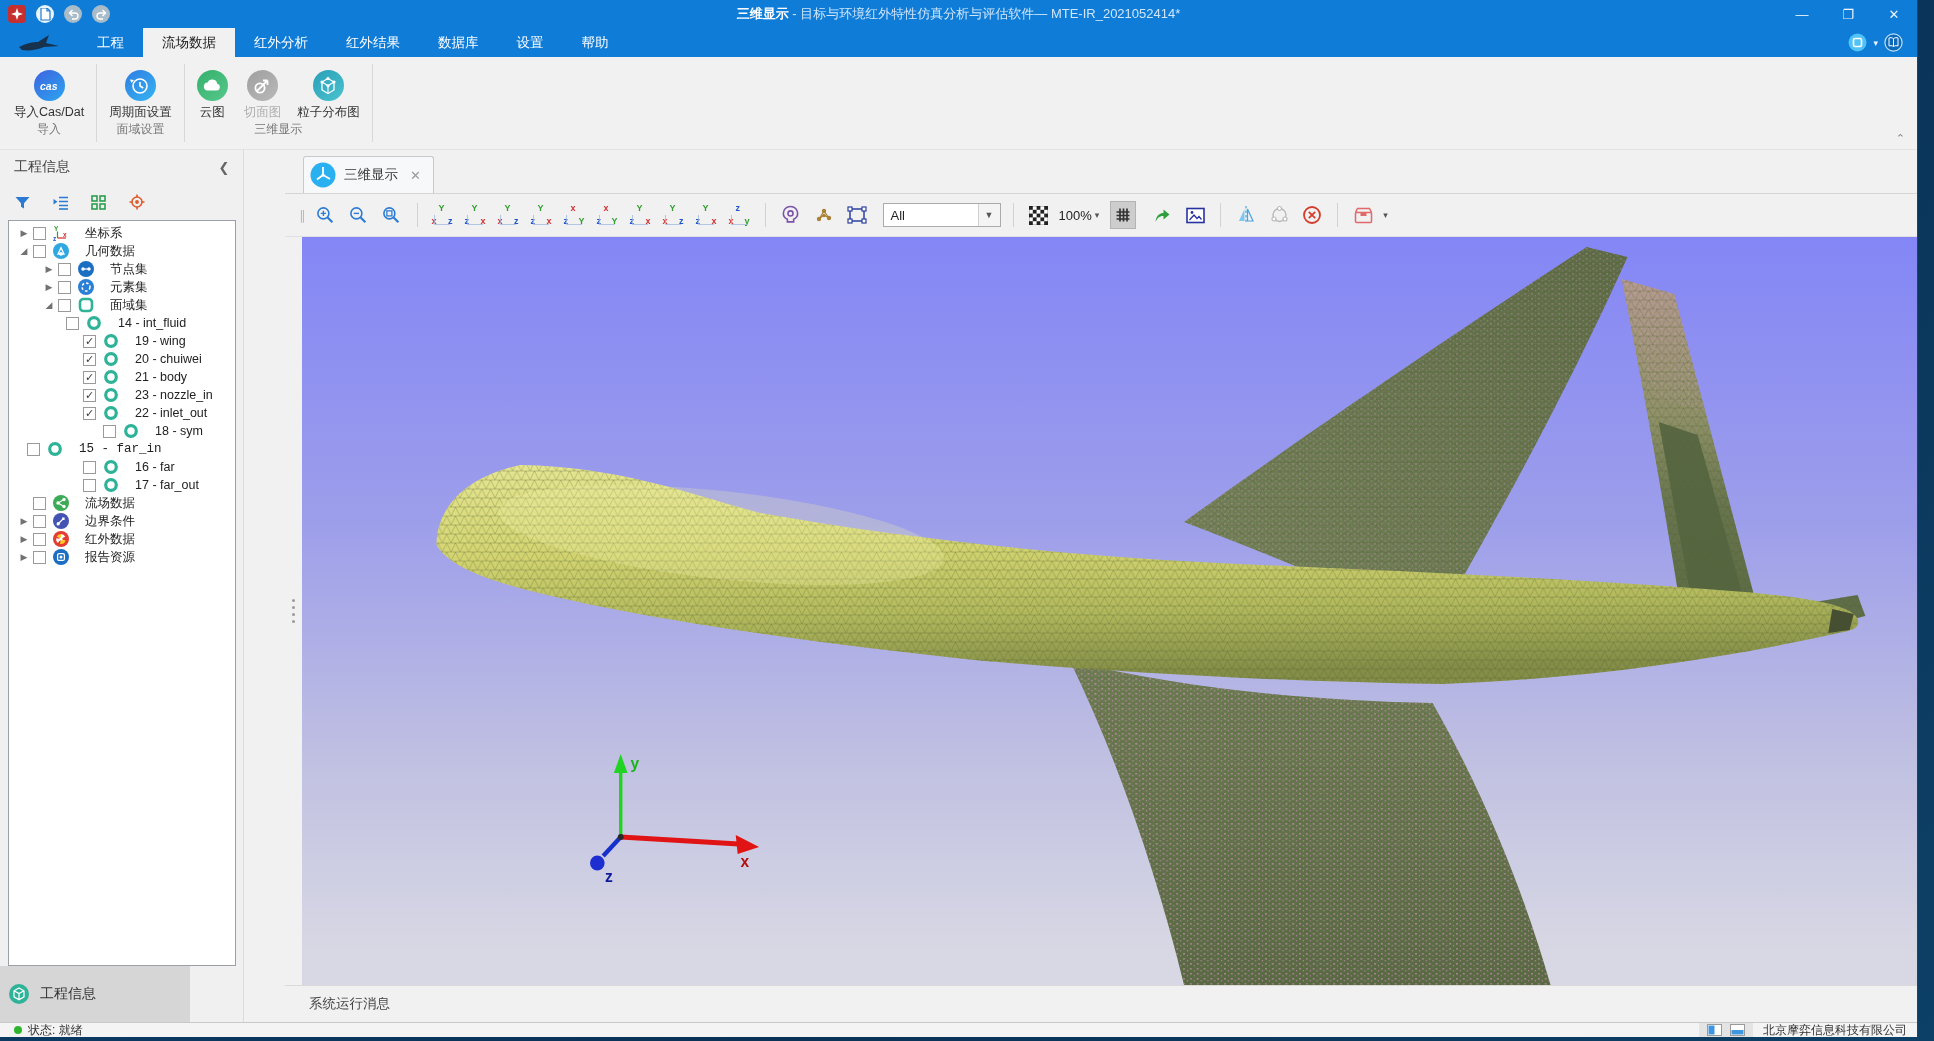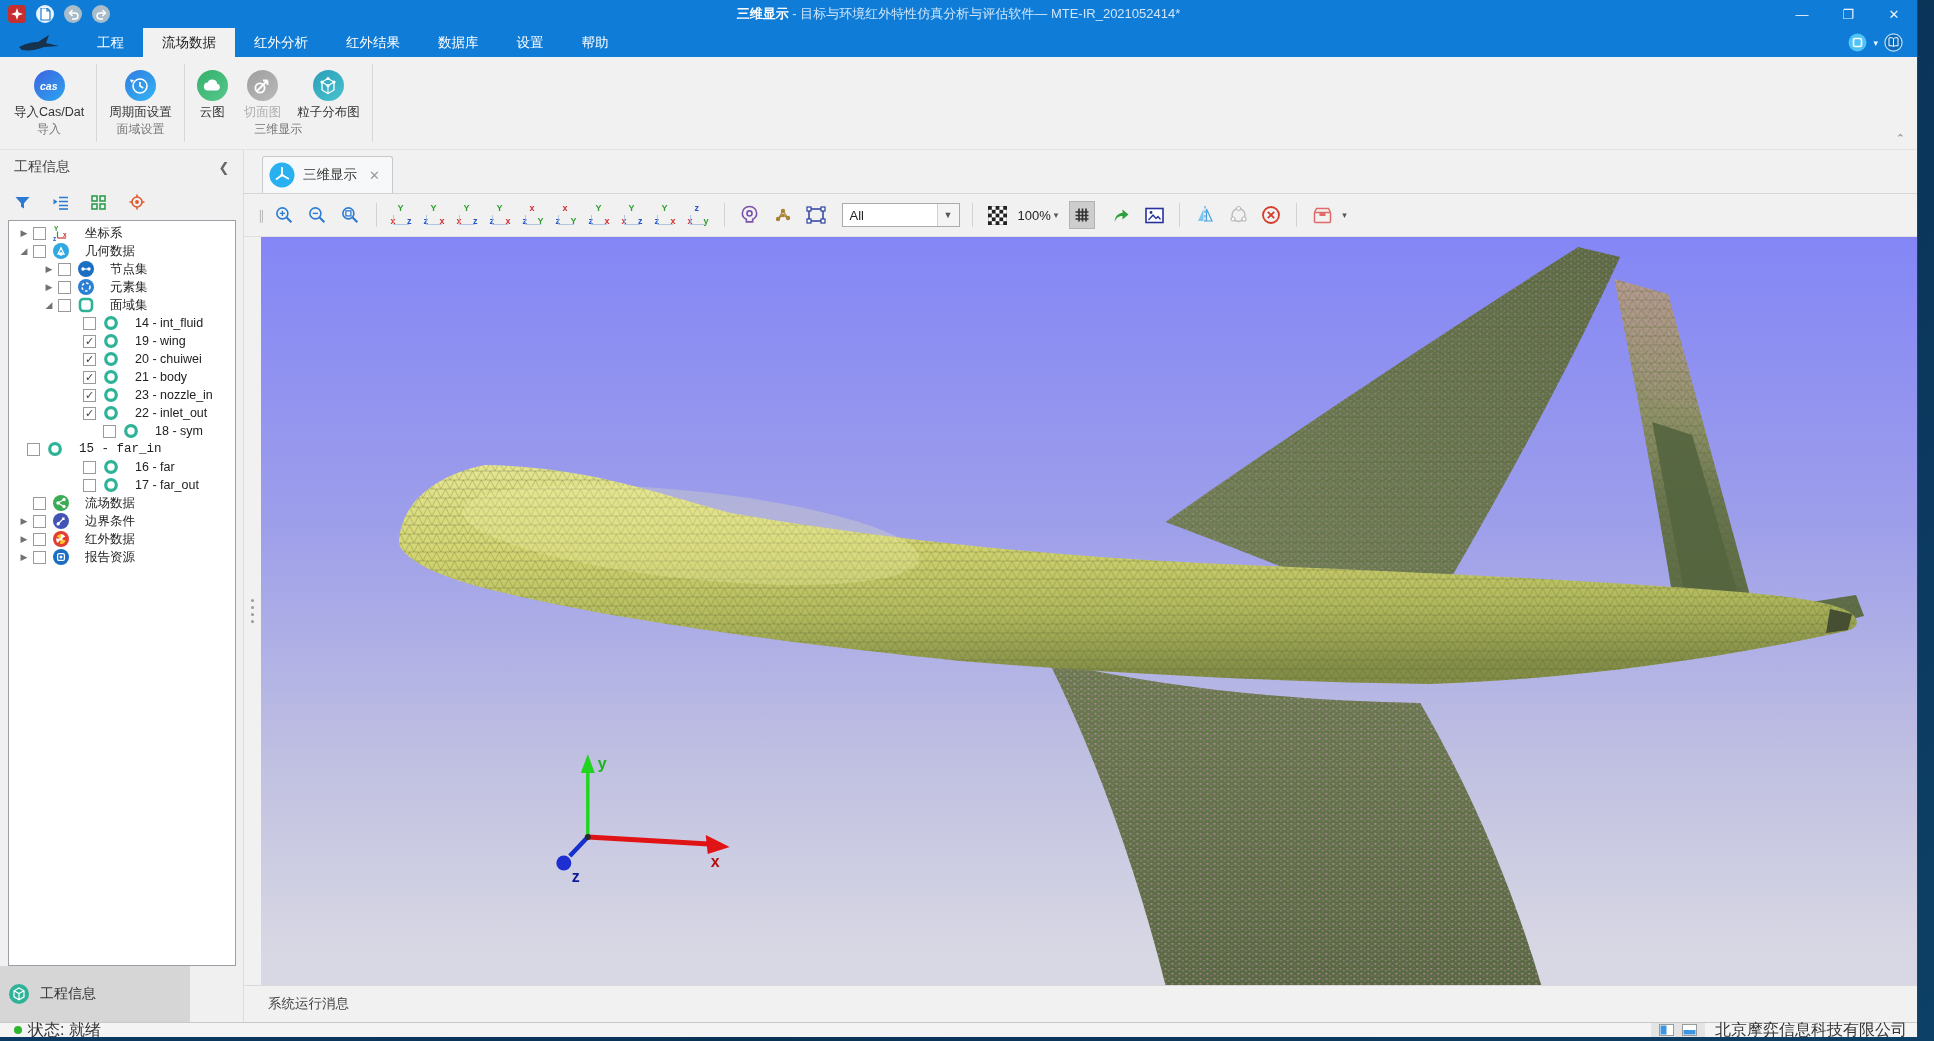--- a/index.html
+++ b/index.html
@@ -39,21 +39,21 @@
   .ric-blue2 { background:linear-gradient(140deg,#2f7de2,#35b4f2); }
   .ric-green { background:linear-gradient(140deg,#35b06d,#55c88a); }
   .ric-gray  { background:linear-gradient(140deg,#9f9f9f,#b9b9b9); }
   .ric-teal  { background:linear-gradient(140deg,#2a9fb8,#49c3cf); }
   .rlabel { margin-top:3px; font-size:12.5px; color:#333; white-space:nowrap; }
   .rbtn.disabled .rlabel { color:#b0b0b0; }
   .rcaption { height:21px; text-align:center; font-size:12px; color:#777; }
   .ribbon-collapse { margin-left:auto; align-self:flex-end; padding:0 12px 4px 0; color:#888; font-size:11px; }
 
   
-  .main { flex:1; display:flex; min-height:0; }
+  .main { flex:1; display:flex; min-height:0;gap:41px; }
 
   
   .lpanel { width:244px; flex:0 0 auto; background:#f0f0f0; display:flex; flex-direction:column; border-right:1px solid #dcdcdc; }
   .lp-head { height:34px; display:flex; align-items:center; padding:0 10px 0 14px; }
   .lp-title { font-size:14px; color:#444; flex:1; }
   .lp-collapse { color:#666; font-size:13px; width:18px; text-align:center; }
   .lp-tools { height:36px; display:flex; align-items:center; gap:21px; padding-left:14px; }
   .lp-tool { width:17px; height:17px; display:flex; align-items:center; justify-content:center; }
   .treebox { flex:1; margin:0 7px 0 8px; background:#fff; border:1px solid #9aa0a6; overflow:hidden; padding-top:3px; }
   .trow { height:18px; display:flex; align-items:center; font-size:12.5px; color:#222; white-space:nowrap; }
@@ -94,21 +94,21 @@
   .vprow { flex:1; display:flex; min-height:0; }
   .vsplit { width:17px; background:#f1f1f1; display:flex; flex-direction:column; align-items:center; justify-content:center; gap:4px; }
   .vsplit b { width:3px; height:3px; border-radius:50%; background:#9a9a9a; }
   .canvas { flex:1; position:relative; background:linear-gradient(#8486f6, #9d9eea 38%, #c0c0e2 70%, #d8d8e4 96%); overflow:hidden; }
   .canvas svg.scene { position:absolute; inset:0; width:100%; height:100%; }
 
   .msgbar { height:37px; flex:0 0 auto; background:#f1f1f1; display:flex; align-items:center; padding-left:24px; border-top:1px solid #dadada; }
   .msgbar span { font-size:13.5px; color:#444; }
 
   
-  .statusbar { height:15px; flex:0 0 auto; background:#f4f4f4; border-top:1px solid #c9c9c9; display:flex; align-items:center; font-size:16px; color:#333; }
+  .statusbar { height:15px; flex:0 0 auto; background:#f4f4f4; border-top:1px solid #c9c9c9; display:flex; align-items:center; font-size:12px; color:#333; }
   .st-left { display:flex; align-items:center; gap:6px; padding-left:14px; flex:1; }
   .st-dot { width:8px; height:8px; border-radius:50%; background:#2db52d; }
   .st-right { display:flex; align-items:center; gap:10px; padding-right:10px; }
   .st-icons { display:flex; gap:8px; background:#e4e4e4; padding:1px 8px; }
   svg { display:block; }
 </style>
 </head>
 <body>
 
 <div class="desktop">
@@ -341,21 +341,21 @@
             <div class="trow" style="padding-left: 31px;">
               <span class="texp">◢</span>
               <span class="tcb"></span>
               <span class="ticon">
                 <svg width="16" height="16" viewBox="0 0 16 16">
                   <rect x="2" y="2" width="12" height="12" rx="3.5" fill="none" stroke="#2eb398" stroke-width="2.6"></rect>
                 </svg>
               </span>
               <span class="tlabel">面域集</span>
             </div>
-            <div class="trow" style="padding-left: 56px;">
+            <div class="trow" style="padding-left: 39px;">
               <span class="texp"></span>
               <span class="tcb"></span>
               <span class="ticon">
                 <svg width="16" height="16" viewBox="0 0 16 16">
                   <circle cx="8" cy="8" r="5.3" fill="none" stroke="#2eb398" stroke-width="3.2"></circle>
                 </svg>
               </span>
               <span class="tlabel">14 - int_fluid</span>
             </div>
             <div class="trow" style="padding-left: 56px;">

